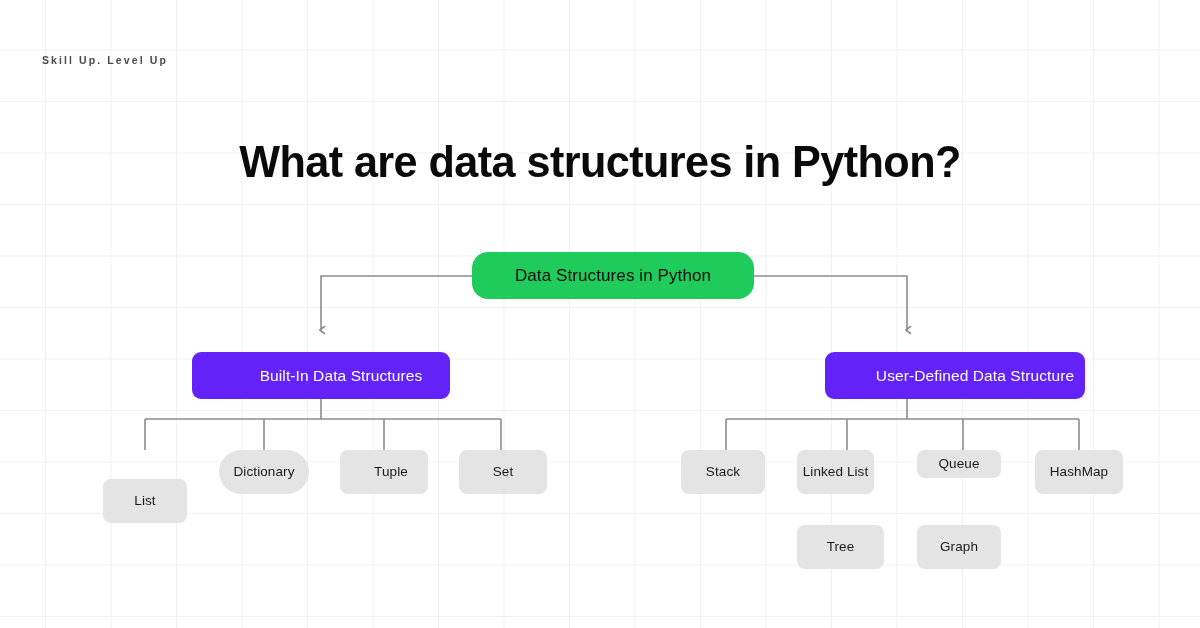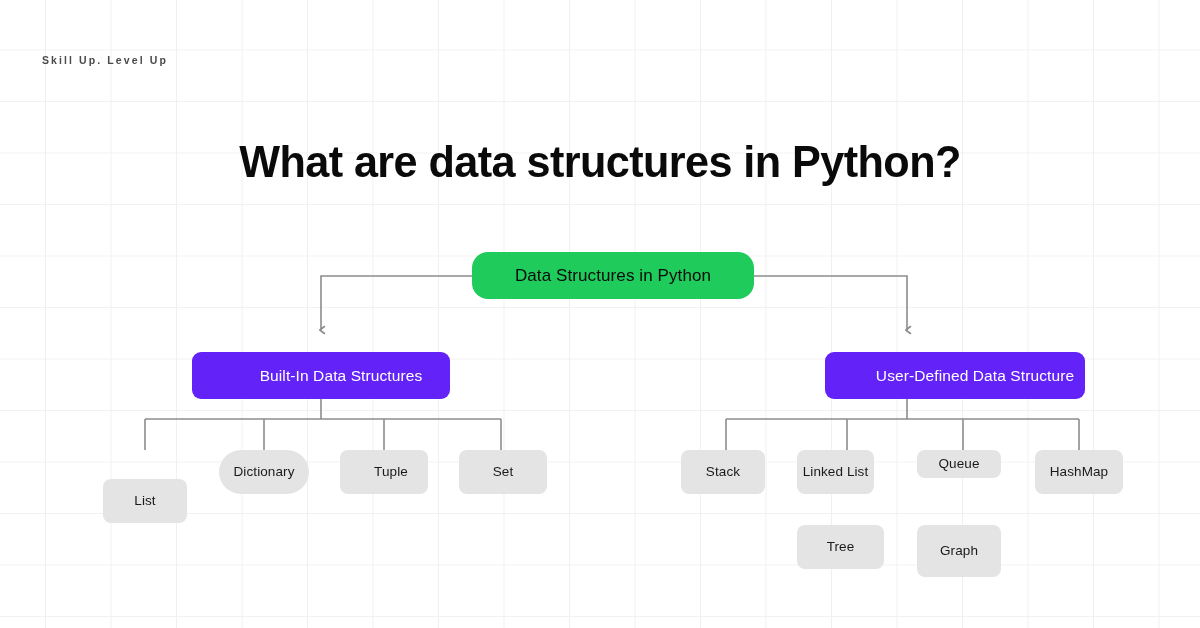--- a/index.html
+++ b/index.html
@@ -197,14 +197,14 @@
     <div class="node node-leaf" style="left: 103px; top: 450px; width: 84px; height: 44px; background: rgb(228, 228, 228); margin-top: 29px;">List</div>
     <div class="node node-leaf" style="left: 219px; top: 450px; width: 90px; height: 44px; background: rgb(228, 228, 228); border-radius: 22px;">Dictionary</div>
     <div class="node node-leaf" style="left: 340px; top: 450px; width: 88px; height: 44px; background: rgb(228, 228, 228); padding-left: 14px;">Tuple</div>
     <div class="node node-leaf" style="left: 459px; top: 450px; width: 88px; height: 44px; background: rgb(228, 228, 228);">Set</div>
     <div class="node node-branch" style="left: 777px; top: 352px; width: 260px; height: 47px; background: rgb(99, 34, 247); color: rgb(255, 255, 255); margin-left: 48px;">User-Defined Data Structure</div>
     <div class="node node-leaf" style="left: 681px; top: 450px; width: 84px; height: 44px; background: rgb(228, 228, 228);">Stack</div>
     <div class="node node-leaf" style="left: 797px; top: 450px; width: 77px; height: 44px; background: rgb(228, 228, 228);">Linked List</div>
     <div class="node node-leaf" style="left: 917px; top: 450px; width: 84px; height: 28px; background: rgb(228, 228, 228);">Queue</div>
     <div class="node node-leaf" style="left: 1035px; top: 450px; width: 88px; height: 44px; background: rgb(228, 228, 228);">HashMap</div>
     <div class="node node-leaf" style="left: 797px; top: 525px; width: 87px; height: 44px; background: rgb(228, 228, 228);">Tree</div>
-    <div class="node node-leaf" style="left: 917px; top: 525px; width: 84px; height: 52px; background: rgb(228, 228, 228);">Graph</div>
+    <div class="node node-leaf" style="left: 917px; top: 525px; width: 84px; height: 44px; background: rgb(228, 228, 228);">Graph</div>
   </div>
 
 </body></html>

